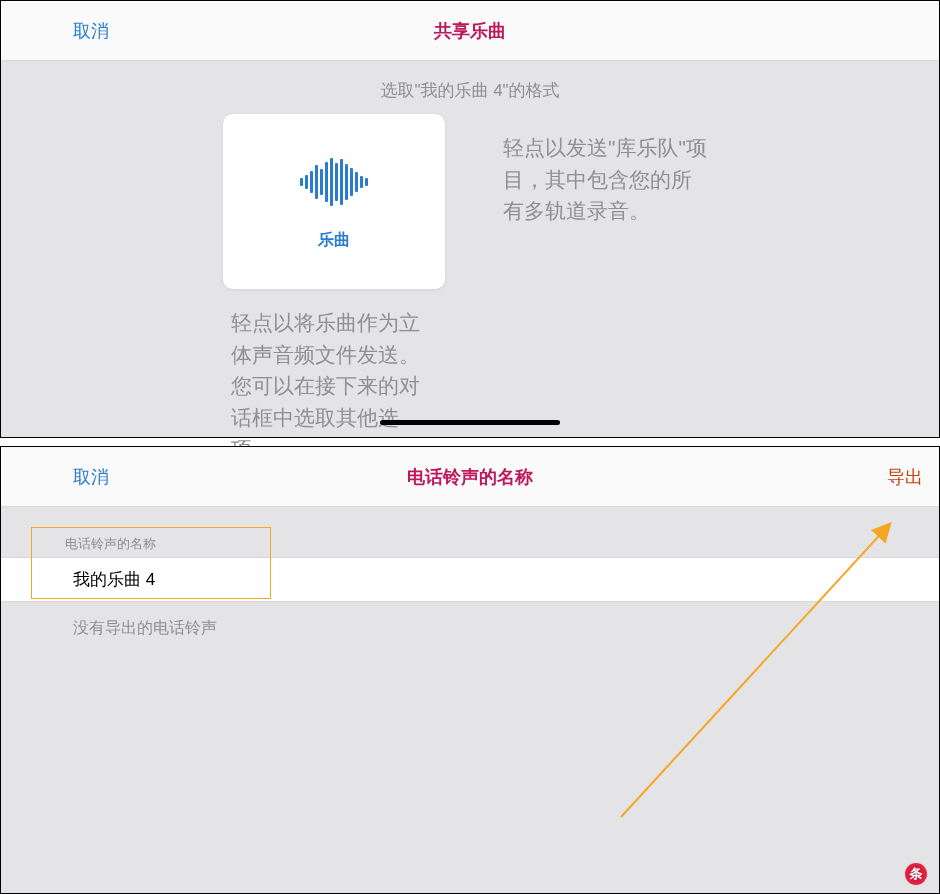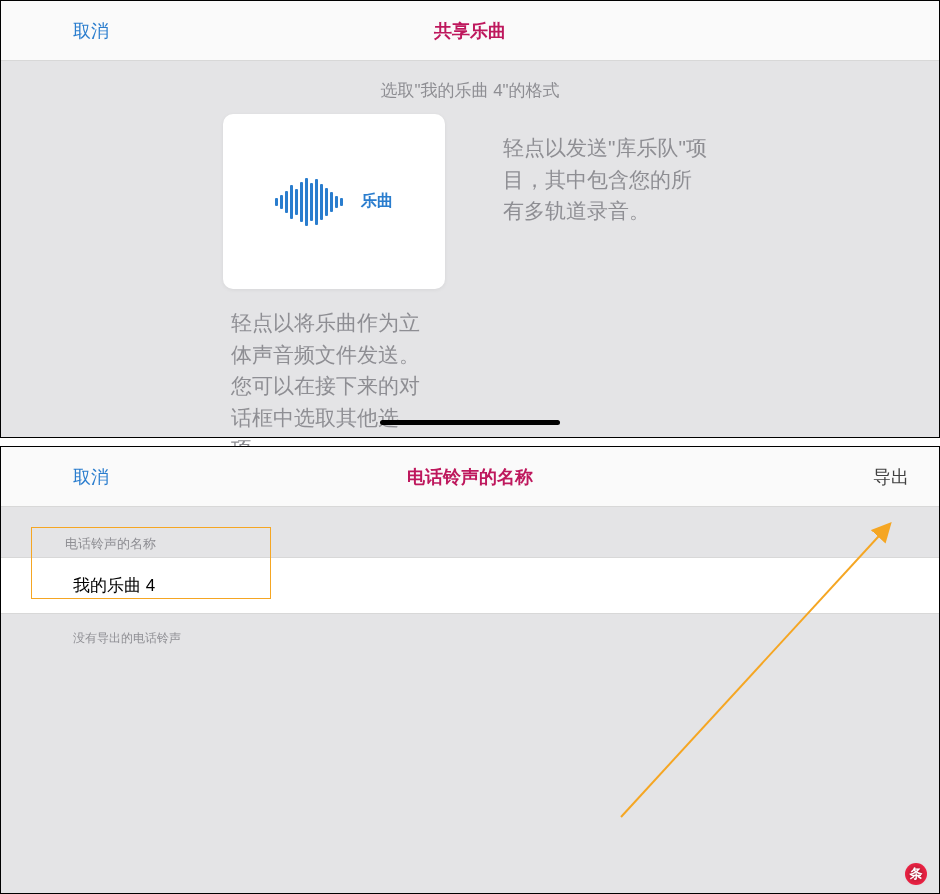--- a/index.html
+++ b/index.html
@@ -30,43 +30,43 @@
     color: #2a7dce;
     font-size: 18px;
   }
   .header .title {
     font-weight: 700;
     font-size: 18px;
     color: #be185d;
   }
   .header .export {
     position: absolute;
-    right: 30px;
-    color: #404040;
+    right: 16px;
+    color: #c2410c;
     font-size: 18px;
   }
   .subtitle {
     text-align: center;
     color: #8e8e93;
     font-size: 17px;
     margin: 18px 0 12px;
   }
   .cards {
     display: flex;
     justify-content: center;
     gap: 50px;
     padding: 0 40px;
   }
   .card-wrap { width: 222px; }
   .card {
     background: #fff;
     border-radius: 10px;
     height: 175px;
     display: flex;
-    flex-direction: row;
+    flex-direction: column;
     align-items: center;
     justify-content: center;
     gap: 18px;
     box-shadow: 0 1px 4px rgba(0,0,0,0.06);
   }
   .card.selected { outline: 2px solid #f5a623; outline-offset: -1px; }
   .card-label { color: #2a7dce; font-size: 16px; font-weight: 600; }
   .card-desc {
     color: #8e8e93;
     font-size: 21px;
@@ -105,27 +105,27 @@
   }
   .field-label {
     font-size: 13px;
     color: #8e8e93;
     padding: 4px 0 4px 64px;
   }
   .field-row {
     background: #fff;
     border-top: 1px solid #d8d8d8;
     border-bottom: 1px solid #d8d8d8;
-    padding: 16px 72px;
+    padding: 10px 72px;
     font-size: 17px;
     color: #000;
   }
   .note {
     color: #8e8e93;
-    font-size: 12px;
+    font-size: 16px;
     padding: 16px 8px 0 72px;
   }
   .arrow {
     position: absolute;
     right: 38px; top: 70px;
     width: 300px; height: 310px;
     pointer-events:none;
   }
   .watermark {
     position: absolute;

